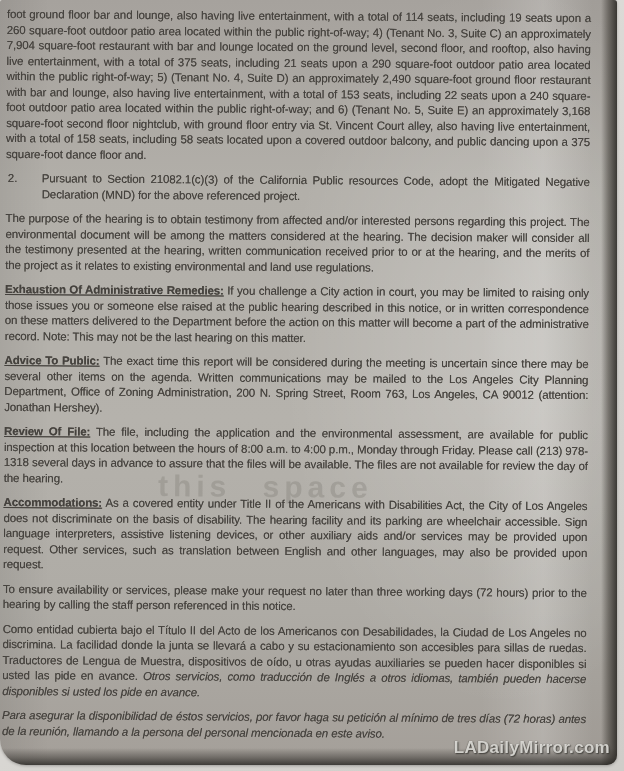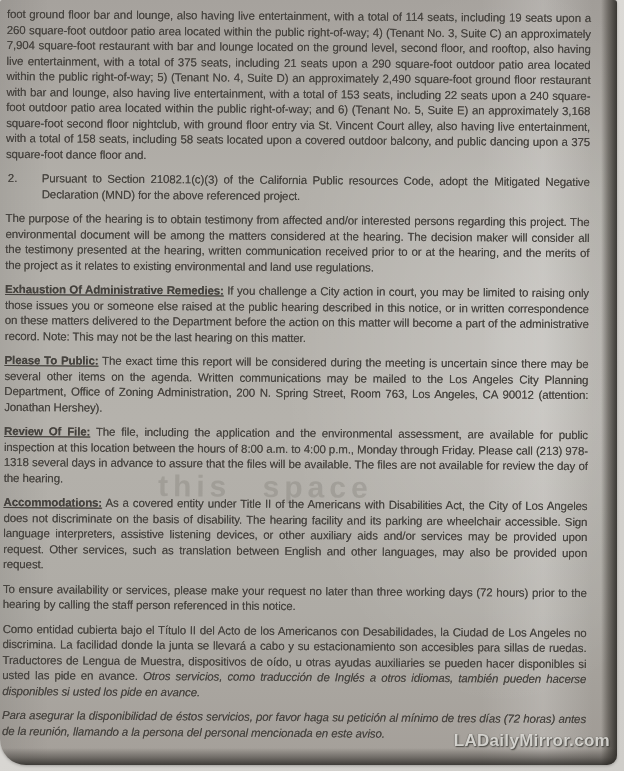--- a/index.html
+++ b/index.html
@@ -56,21 +56,21 @@
   .it { font-style: italic; }
   .ghost {
     position: absolute; left: 158px; top: 470px;
     font-size: 30px; font-weight: bold;
     letter-spacing: 5px; word-spacing: 18px;
     color: rgba(118,115,108,0.30);
     transform: rotate(0.5deg);
     white-space: nowrap;
   }
   .watermark {
-    position: absolute; right: 7px; bottom: 14px;
+    position: absolute; right: 7px; bottom: 7px;
     font-size: 17px; font-weight: bold; letter-spacing: 0.3px;
     color: rgba(226,225,221,0.88);
     text-shadow: 1px 1px 1.5px rgba(52,50,46,0.85), -0.5px -0.5px 1px rgba(52,50,46,0.4);
   }
 </style>
 </head>
 <body>
 
 <div class="photo">
 
@@ -82,21 +82,21 @@
 
     <div class="numrow">
       <span class="num">2.</span>
       <p>Pursuant to Section 21082.1(c)(3) of the California Public resources Code, adopt the Mitigated Negative Declaration (MND) for the above referenced project.</p>
     </div>
 
     <p>The purpose of the hearing is to obtain testimony from affected and/or interested persons regarding this project.  The environmental document will be among the matters considered at the hearing.  The decision maker will consider all the testimony presented at the hearing, written communication received prior to or at the hearing, and the merits of the project as it relates to existing environmental and land use regulations.</p>
 
     <p><span class="hd">Exhaustion Of Administrative Remedies:</span> <span>If you challenge a City action in court, you may be limited to raising only those issues you or someone else raised at the public hearing described in this notice, or in written correspondence on these matters delivered to the Department before the action on this matter will become a part of the administrative record.  Note: This may not be the last hearing on this matter.</span></p>
 
-    <p><span class="hd">Please To Public:</span> <span>The exact time this report will be considered during the meeting is uncertain since there may be several other items on the agenda.  Written communications may be mailed to the Los Angeles City Planning Department, Office of Zoning Administration, 200 N. Spring Street, Room 763, Los Angeles, CA 90012 (attention:  Jonathan Hershey).</span></p>
+    <p><span class="hd">Advice To Public:</span> <span>The exact time this report will be considered during the meeting is uncertain since there may be several other items on the agenda.  Written communications may be mailed to the Los Angeles City Planning Department, Office of Zoning Administration, 200 N. Spring Street, Room 763, Los Angeles, CA 90012 (attention:  Jonathan Hershey).</span></p>
 
     <p><span class="hd">Review Of File:</span> <span>The file, including the application and the environmental assessment, are available for public inspection at this location between the hours of 8:00 a.m. to 4:00 p.m., Monday through Friday. Please call (213) 978-1318 several days in advance to assure that the files will be available.  The files are not available for review the day of the hearing.</span></p>
 
     <p><span class="hd">Accommodations:</span> <span>As a covered entity under Title II of the Americans with Disabilities Act, the City of Los Angeles does not discriminate on the basis of disability.  The hearing facility and its parking are wheelchair accessible.  Sign language interpreters, assistive listening devices, or other auxiliary aids and/or services may be provided upon request.  Other services, such as translation between English and other languages, may also be provided upon request.</span></p>
 
     <p>To ensure availability or services, please make your request no later than three working days (72 hours) prior to the hearing by calling the staff person referenced in this notice.</p>
 
     <p><span>Como entidad cubierta bajo el Título II del Acto de los Americanos con Desabilidades, la Ciudad de Los Angeles no discrimina.  La facilidad donde la junta se llevará a cabo y su estacionamiento son accesibles para sillas de ruedas.  Traductores de Lengua de Muestra, dispositivos de oído, u otras ayudas auxiliaries se pueden hacer disponibles si usted las pide en avance.</span> <span class="it">Otros servicios, como traducción de Inglés a otros idiomas, también pueden hacerse disponibles si usted los pide en avance.</span></p>
 
     <p class="it">Para asegurar la disponibilidad de éstos servicios, por favor haga su petición al mínimo de tres días (72 horas) antes de la reunión, llamando a la persona del personal mencionada en este aviso.</p>

